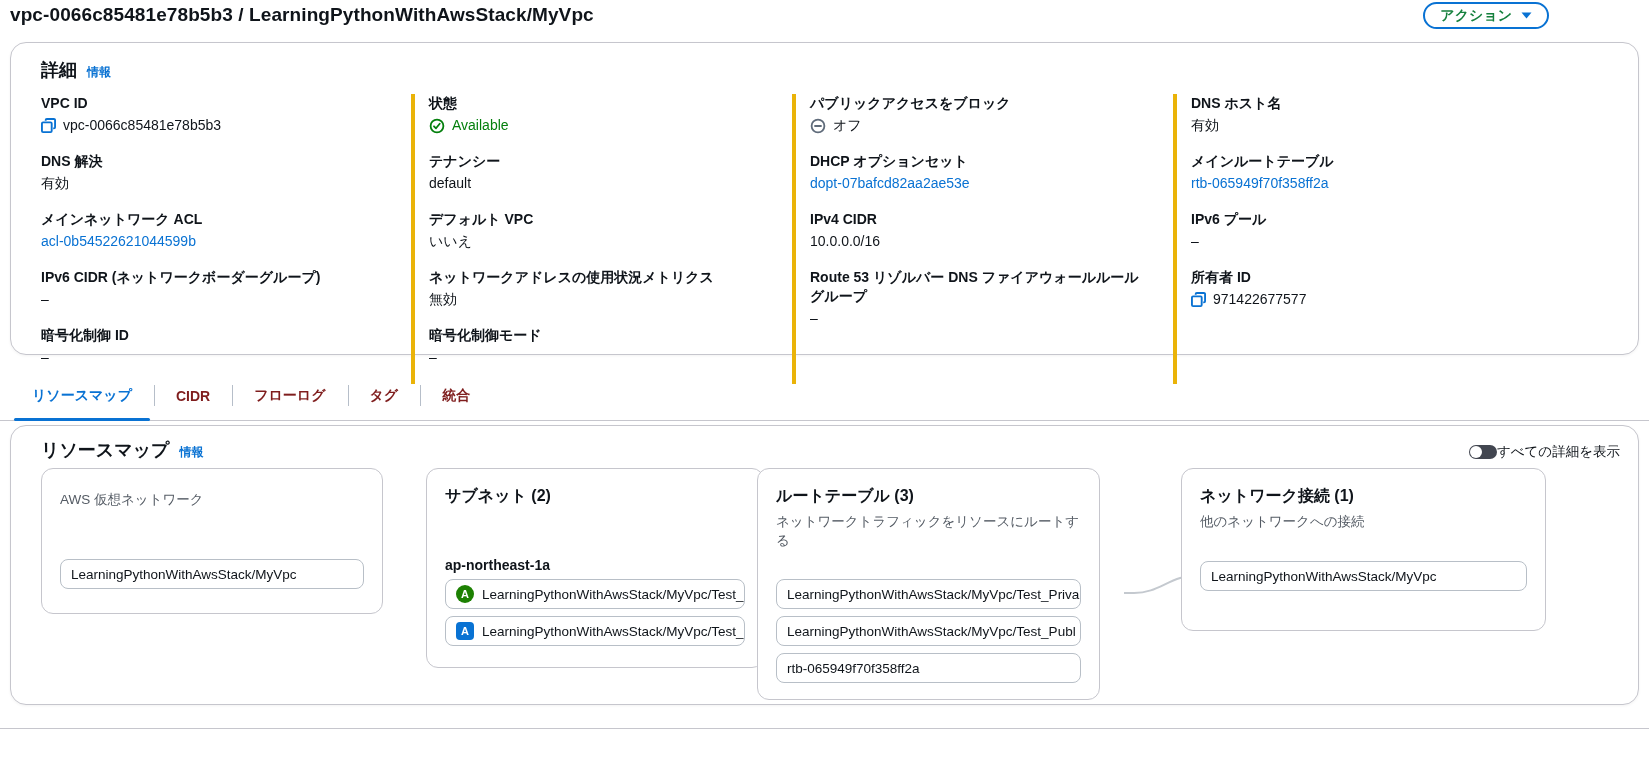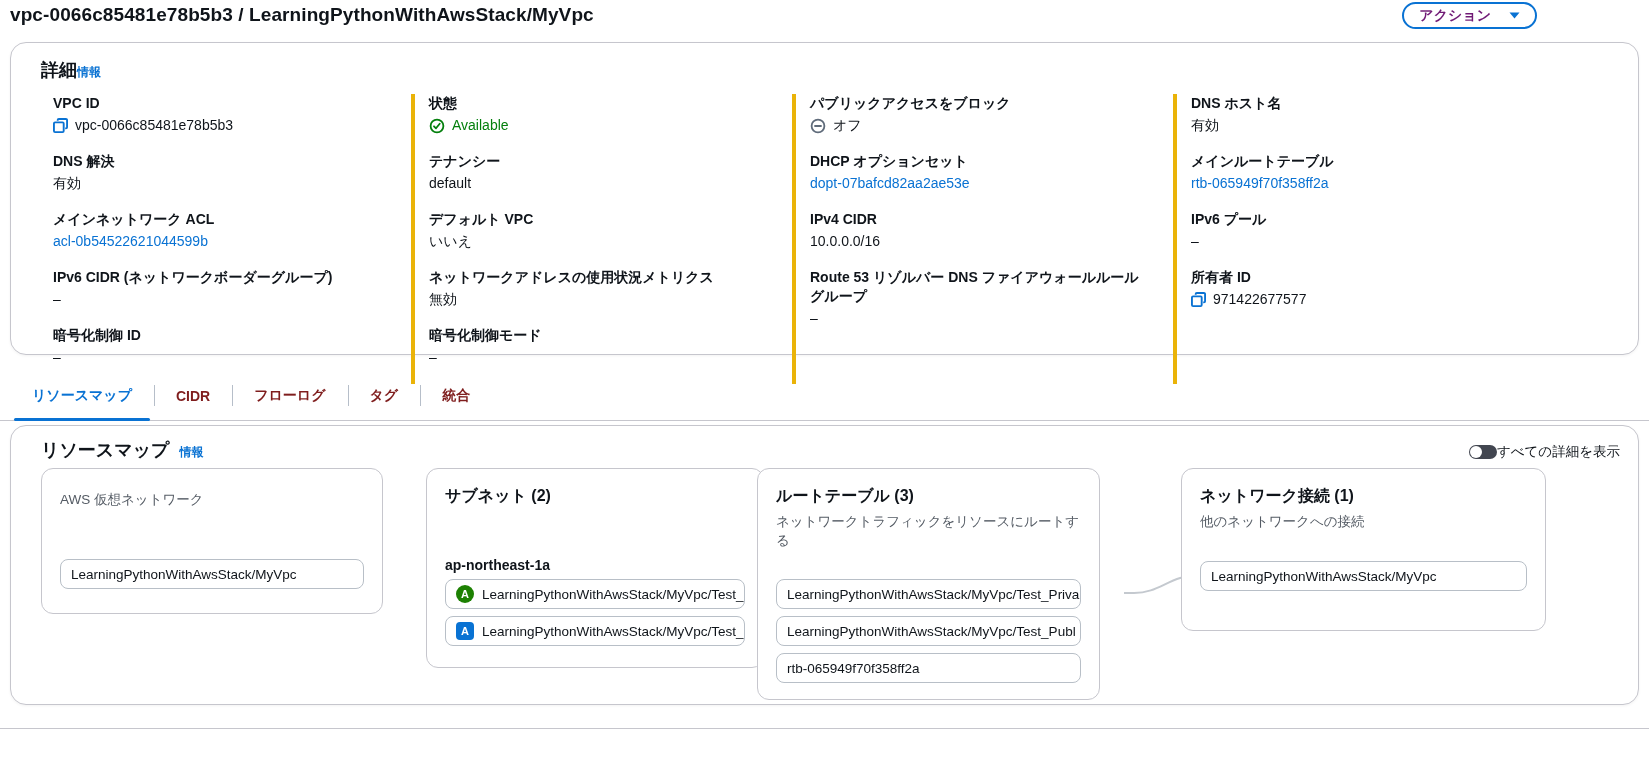--- a/index.html
+++ b/index.html
@@ -9,40 +9,40 @@
     background:#fff; color:#0f141a;
     font-family:"Liberation Sans","DejaVu Sans",sans-serif;
     font-size:14px;
   }
   
   .page-title {
     position:absolute; left:10px; top:4px;
     font-size:19px; font-weight:bold; letter-spacing:.1px;
   }
   .actions-btn {
-    position:absolute; right:112px; top:2px; height:27px;
-    display:flex; align-items:center; gap:18px;
+    position:absolute; right:100px; top:2px; height:27px;
+    display:flex; align-items:center; gap:9px;
     padding:0 15px; background:#fff;
     border:2px solid #0972d3; border-radius:16px;
-    color:#701a75; font-weight:bold; font-size:14px; cursor:pointer;
+    color:#15803d; font-weight:bold; font-size:14px; cursor:pointer;
   }
   
   .card {
     position:absolute; background:#fff;
     border:1px solid #c6c6cd; border-radius:16px;
     box-shadow:0 1px 3px rgba(0,7,22,.05);
   }
   .details-card { left:10px; top:42px; width:1629px; height:313px; }
-  .card-hdr { padding:15px 20px 10px 30px; display:flex; align-items:baseline; }
+  .card-hdr { padding:15px 20px 10px 30px; display:flex; align-items:baseline; gap:10px; }
   .card-hdr h2 { font-size:18px; font-weight:bold; }
   .info-link { color:#0972d3; font-size:12px; font-weight:bold; cursor:pointer; }
   
   .dgrid { display:grid; grid-template-columns:370px 381px 381px 1fr; padding:2px 20px 0 30px; }
   .dcol { padding:0 24px 0 14px; border-left:4px solid #eab308; }
-  .dcol:first-child { padding-left:0; border-left:none;margin-left:12px; }
+  .dcol:first-child { padding-left:0; border-left:none; }
   .field { margin-bottom:17px; }
   .field .lbl { font-weight:bold; font-size:14px; line-height:19px; margin-bottom:3px; }
   .field .val { font-size:14px; line-height:19px; display:flex; align-items:center; gap:7px; }
   .link { color:#0972d3; cursor:pointer; text-decoration:none; }
   .ok { color:#037f0c; }
   .icn { display:inline-flex; flex:none; align-items:center; }
   
   .tabs {
     position:absolute; left:0; top:371px; width:1649px; height:50px;
     display:flex; align-items:stretch; padding-left:10px;

